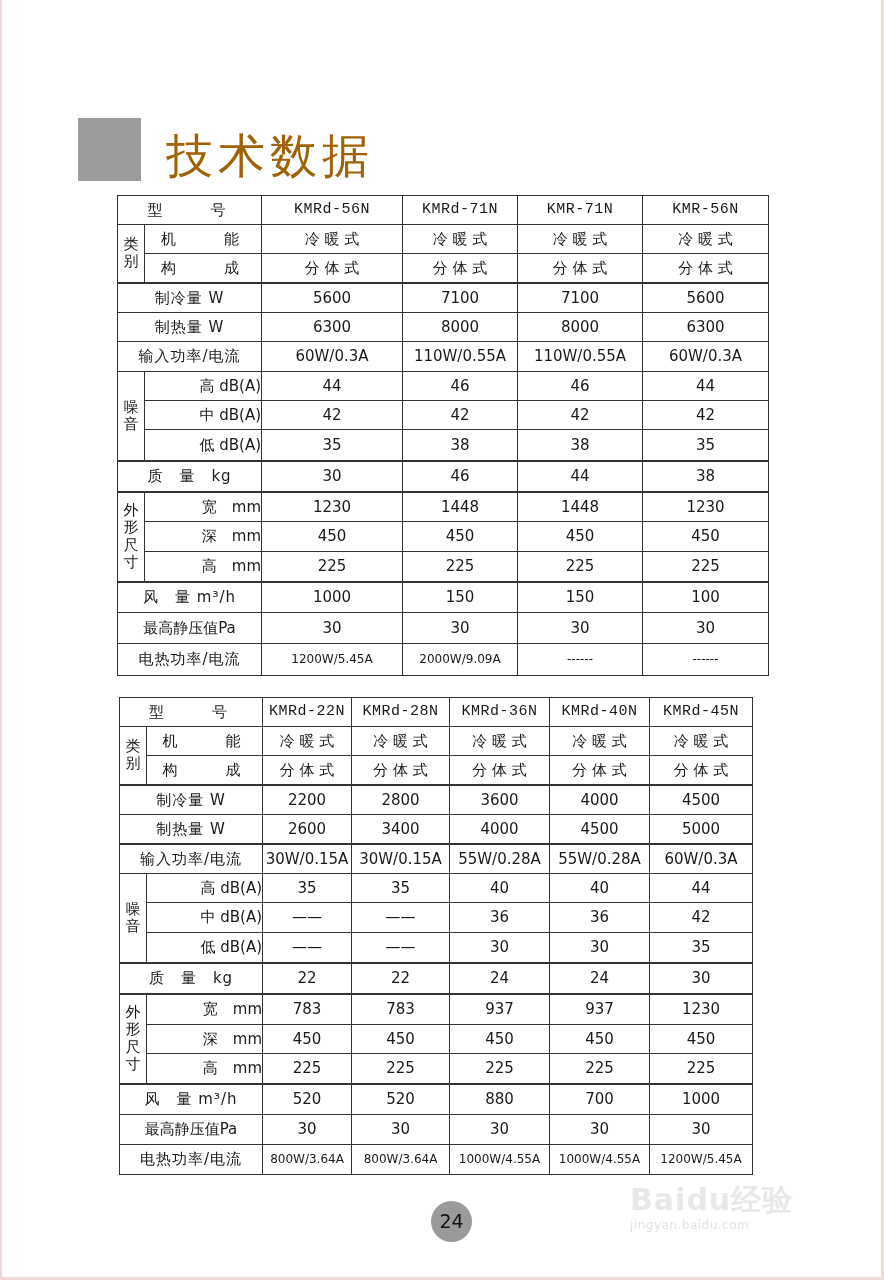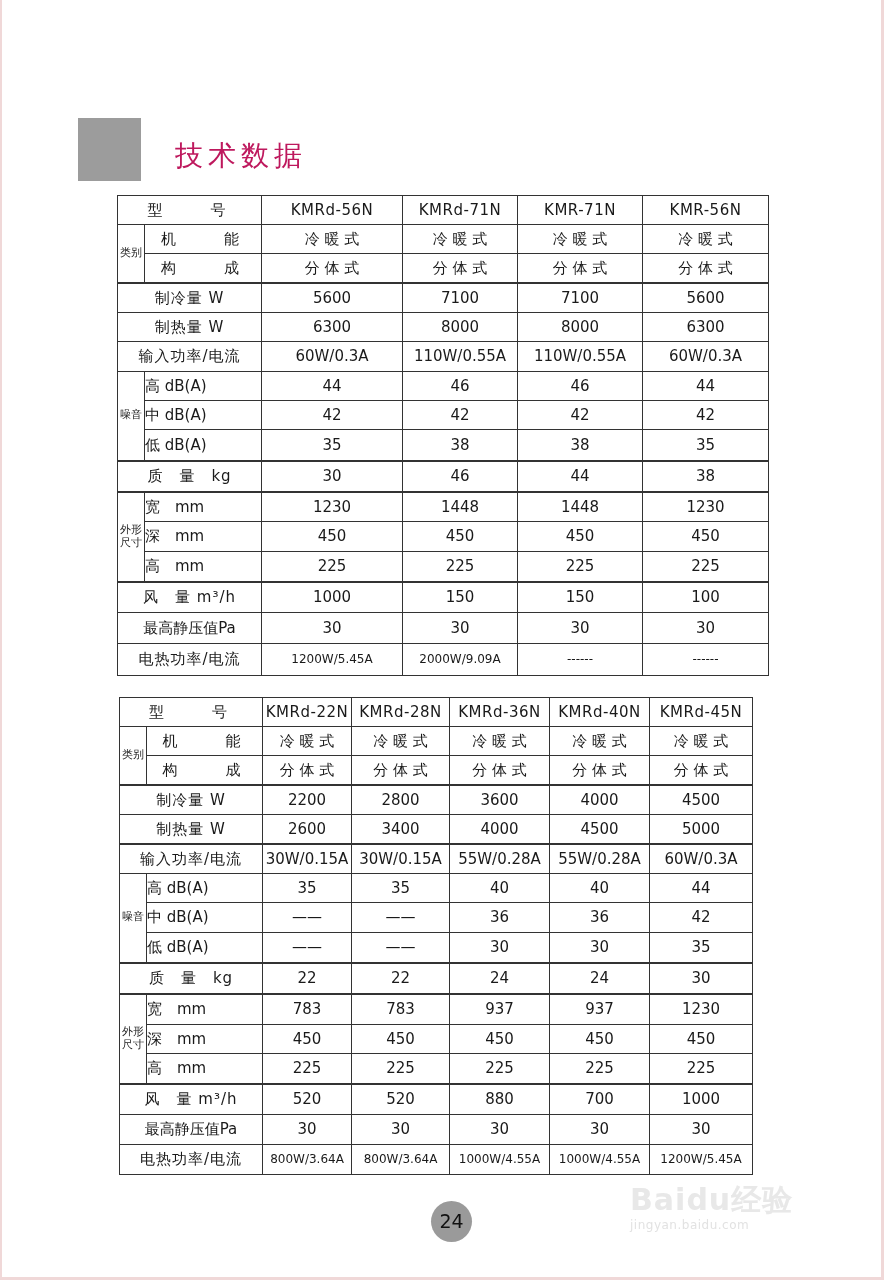--- a/index.html
+++ b/index.html
@@ -7,37 +7,37 @@
       width: 884px; height: 1280px; position: relative; overflow: hidden;
       background: #ffffff;
       font-family: "DejaVu Sans", "Liberation Sans", sans-serif;
       color: #1a1a1a;
     }
     .edge-left { position: absolute; left: 0; top: 0; width: 2px; height: 1280px; background: #f0d8d8; }
     .edge-right { position: absolute; right: 0; top: 0; width: 3px; height: 1280px; background: #f0d8d8; }
     .edge-bottom { position: absolute; left: 0; bottom: 0; width: 884px; height: 3px; background: #f0d8d8; }
 
     .title-block { position: absolute; left: 78px; top: 118px; width: 63px; height: 63px; background: #9c9c9c; }
-    .title { position: absolute; left: 175px; top: 128px; font-size: 28px; letter-spacing: 5px; line-height: 56px; color: #be185d; }
+    .title { position: absolute; left: 166px; top: 128px; font-size: 47px; letter-spacing: 5px; line-height: 56px; color: #a16207; }
 
     table.spec {
       position: absolute; border-collapse: collapse; table-layout: fixed;
       font-size: 15px; color: #1a1a1a;
     }
     table.spec td {
       border: 1.5px solid #333; text-align: center; vertical-align: middle;
       padding: 0; white-space: nowrap; overflow: hidden; line-height: 1.1;
     }
-    table.spec td.grp { font-size: 11px; line-height: 1.15; white-space: normal; }
-    table.spec td.sub { text-align: left; }
+    table.spec td.grp { font-size: 15px; line-height: 1.15; white-space: normal; }
+    table.spec td.sub { text-align: right; }
     table.spec td.small { font-size: 12px; }
     table.spec .thick-top td { border-top: 2.5px solid #333; }
     .cjk-spaced { letter-spacing: 6px; }
     .wide-label { letter-spacing: 1px; }
-    .model-cell { letter-spacing: 0.5px; }
+    .model-cell { letter-spacing: 0.5px; font-family: Liberation Mono, monospace; }
 
     #tbl1 { left: 117px; top: 195px; width: 634px; }
     #tbl2 { left: 119px; top: 697px; width: 633px; }
 
     .page-num {
       position: absolute; left: 431px; top: 1201px; width: 41px; height: 41px;
       border-radius: 50%; background: #9a9a9a; color: #111;
       font-size: 19px; text-align: center; line-height: 41px;
     }
     .watermark {

